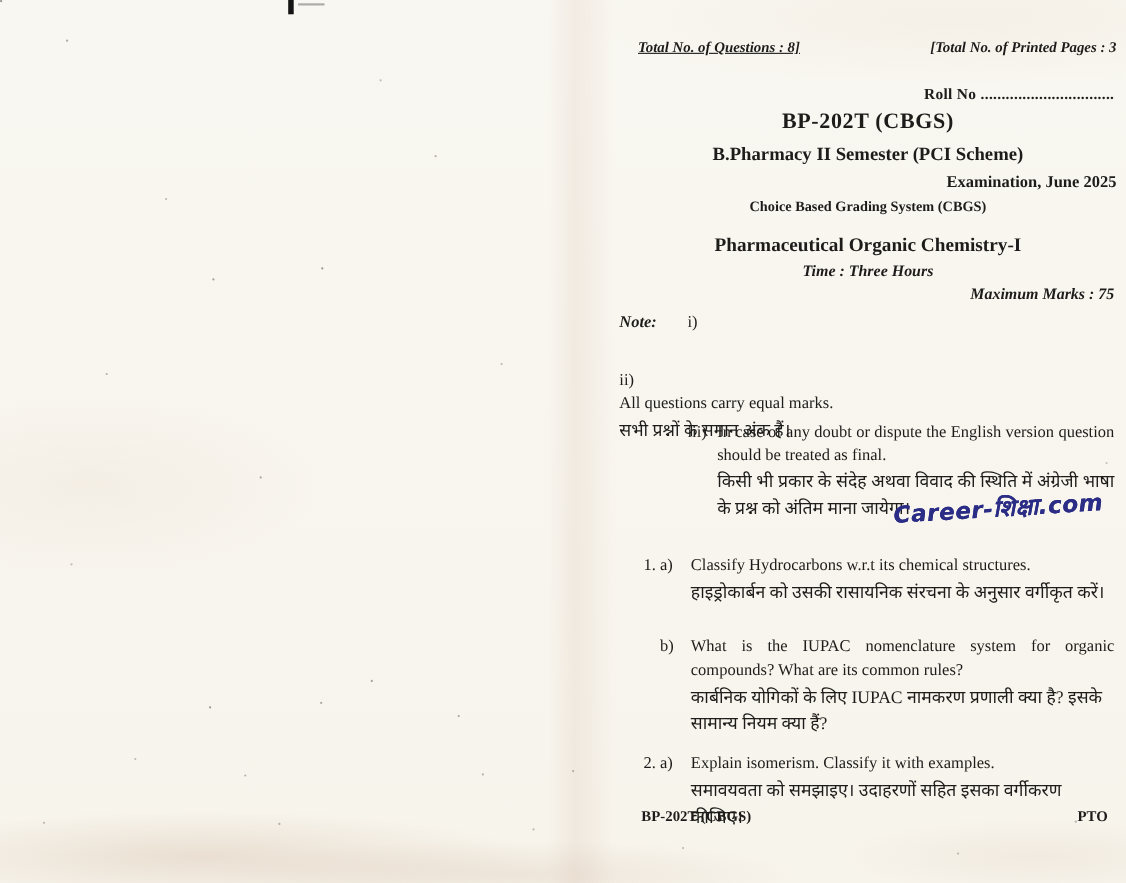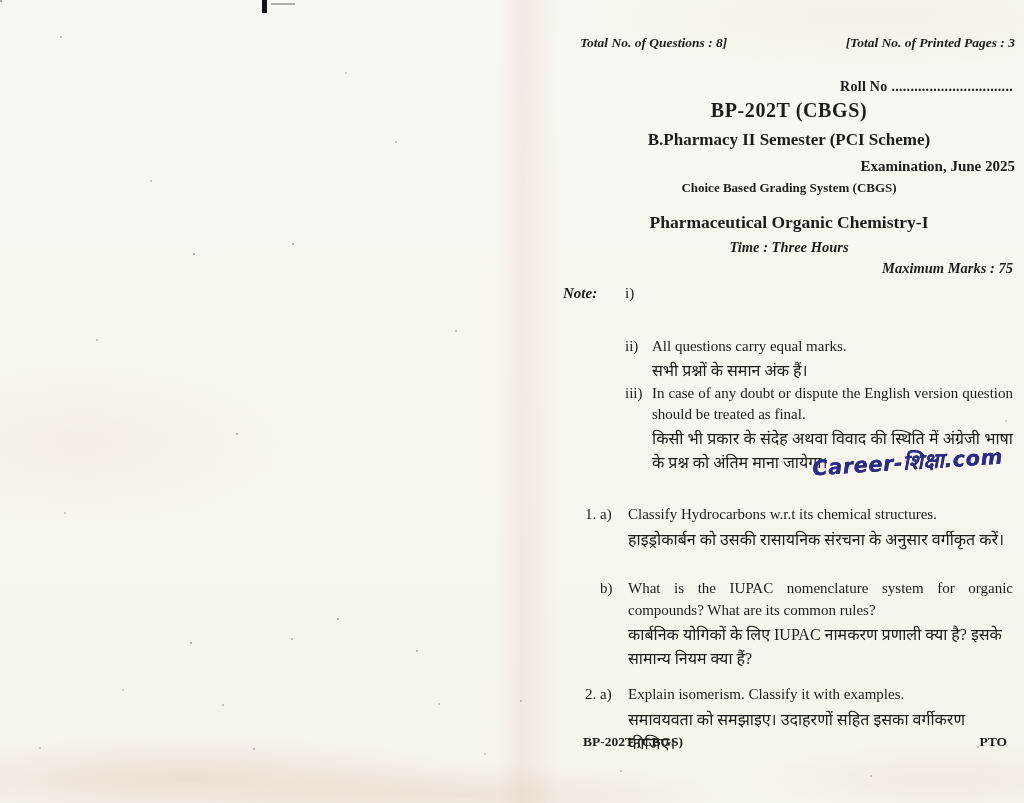--- a/index.html
+++ b/index.html
@@ -36,38 +36,38 @@
       337px 618px rgba(60,55,50,.45), 438px 703px rgba(60,55,50,.35), 484px 753px rgba(60,55,50,.3),
       64px 512px rgba(60,55,50,.3), 150px 180px rgba(60,55,50,.3), 345px 72px rgba(60,55,50,.3),
       455px 330px rgba(60,55,50,.3), 520px 700px rgba(60,55,50,.35), 39px 747px rgba(60,55,50,.3),
       977px 746px rgba(60,55,50,.35), 940px 636px rgba(60,55,50,.3), 1005px 420px rgba(60,55,50,.25),
       620px 770px rgba(60,55,50,.3), 870px 775px rgba(60,55,50,.3);
   }
   .binding-mark{position:absolute;left:262px;top:0;width:5px;height:13px;background:#141414;}
   .binding-line{position:absolute;left:271px;top:3px;width:24px;height:2px;background:rgba(80,80,80,.45);}
 
   .meta-row{position:absolute;left:563px;top:35px;width:452px;display:flex;justify-content:space-between;font-size:13.5px;font-weight:bold;font-style:italic;}
-  .meta-row .left{margin-left:17px;}
+  .meta-row .left{margin-left:17px;text-decoration:underline;}
 
   .roll-row{position:absolute;left:563px;top:79px;width:450px;text-align:right;font-size:14px;font-weight:bold;letter-spacing:.3px;}
 
   .ttl{position:absolute;left:563px;width:452px;text-align:center;font-weight:bold;}
   .t-code{top:99px;font-size:20px;letter-spacing:.6px;}
   .t-prog{top:130px;font-size:17px;}
   .t-exam{top:158px;font-size:15px;text-align:right;}
   .t-scheme{top:180px;font-size:13px;}
   .t-subj{top:212px;font-size:17.5px;}
   .t-time{top:239px;font-size:14.5px;font-style:italic;}
   .marks-row{position:absolute;left:563px;top:260px;width:450px;text-align:right;font-size:14.5px;font-weight:bold;font-style:italic;}
 
   .note-row{position:absolute;left:563px;width:452px;display:flex;font-size:15px;line-height:21px;}
   .note-label{flex:none;width:62px;font-weight:bold;font-style:italic;}
   .note-num{flex:none;width:27px;}
   .note-text{flex:1;text-align:justify;padding-right:2px;}
-  .n1{top:283px;} .n2{top:336px;} .n3{top:383px;}
+  .n1{top:283px;} .n2{top:336px;flex-direction:column;} .n3{top:383px;}
 
   .hi{font-size:16px;line-height:24px;margin-top:2px;text-align:left;}
   .n3 .hi{text-align:justify;}
 
   .q-row{position:absolute;left:563px;width:452px;display:flex;font-size:15px;line-height:21.5px;}
   .q-num{flex:none;width:37px;padding-left:22px;box-sizing:content-box;width:15px;}
   .q-num{flex:none;width:37px;padding-left:22px;box-sizing:border-box;}
   .q-letter{flex:none;width:28px;}
   .q-text{flex:1;text-align:justify;padding-right:2px;}
   .q1a{top:504px;} .q1b{top:578px;} .q2a{top:684px;}

